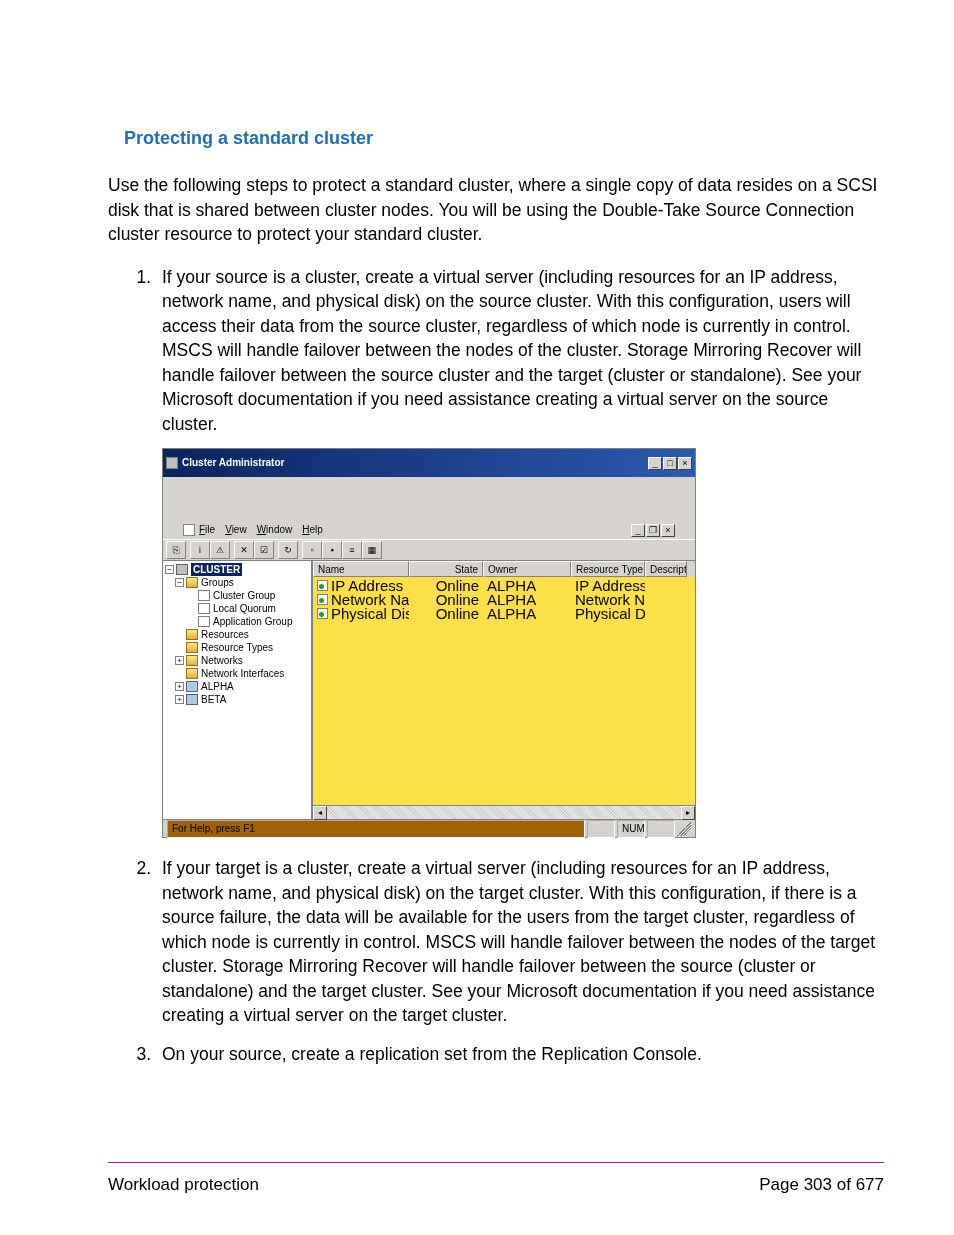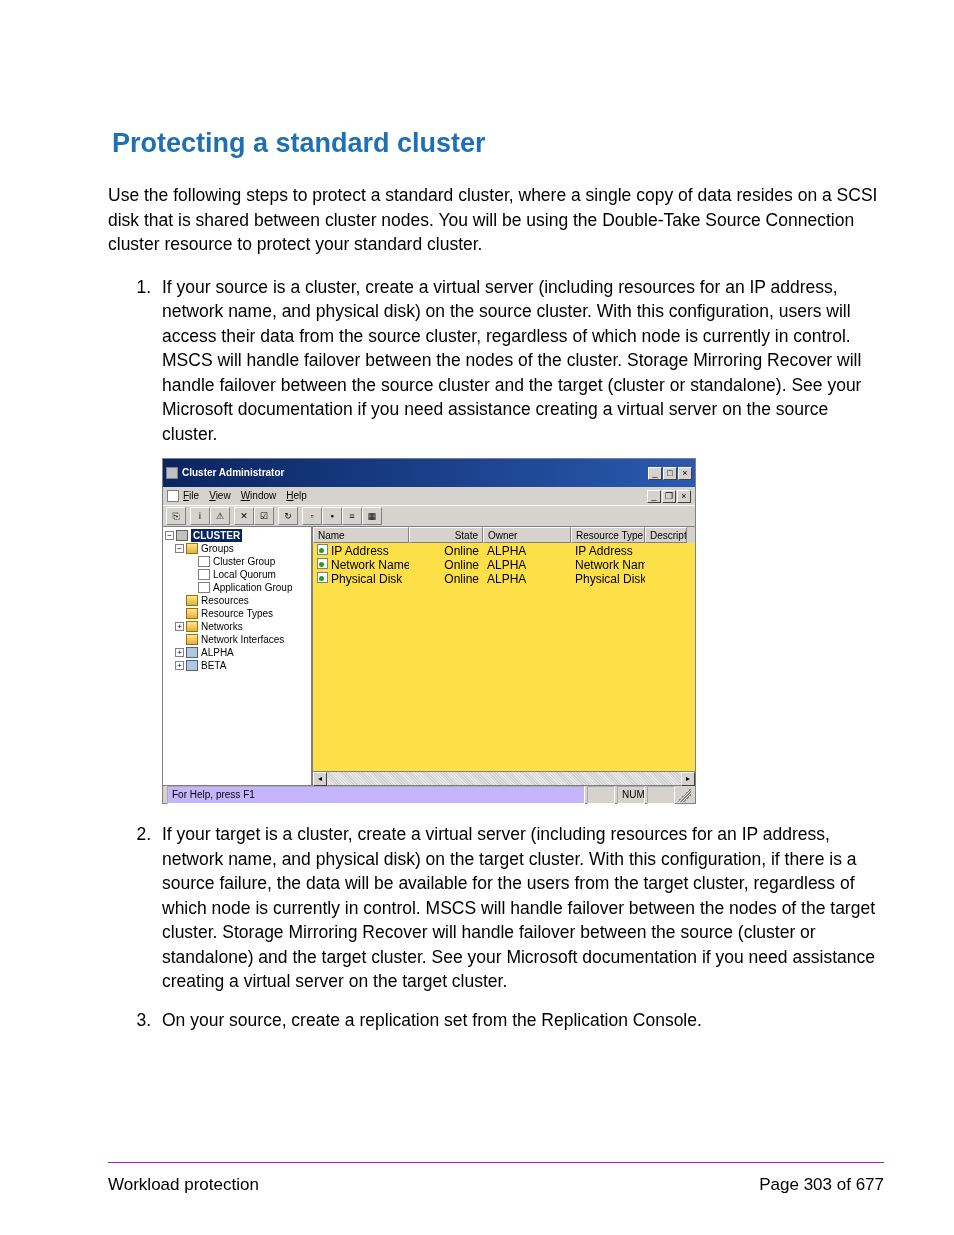--- a/index.html
+++ b/index.html
@@ -10,23 +10,23 @@
     font-family: Arial, Helvetica, sans-serif;
     background: #fff;
     color: #000;
     position: relative;
   }
   .page {
     padding: 128px 70px 0 108px;
   }
   h1.heading {
     color: #1e6fb5;
-    font-size: 27px;
+    font-size: 18px;
     font-weight: bold;
-    margin: 0 0 24px 4px;
+    margin: 0 0 24px 16px;
   }
   p.intro {
     font-size: 17.5px;
     margin: 0 0 18px 0;
     line-height: 1.4;
   }
   ol.steps {
     margin: 0;
     padding-left: 48px;
     font-size: 17.5px;
@@ -73,24 +73,25 @@
     font-size: 9px;
     line-height: 11px;
     text-align: center;
     color: #000;
     font-family: "Arial", sans-serif;
   }
 
   .ca-menubar {
     display: flex;
     align-items: center;
-    padding: 2px 4px;
+    padding: 2px 20px;
     font-size: 10px;
     height: 18px;
     background: #d6d3ce;
+    margin-top: 44px;
   }
   .ca-menubar .ca-docicon {
     width: 12px; height: 12px;
     display: inline-block;
     background: #fff;
     border: 1px solid #808080;
     margin-right: 4px;
   }
   .ca-menubar .menuitem { margin-right: 10px; }
   .ca-menubar .menuitem .ul { text-decoration: underline; }
@@ -179,21 +180,21 @@
     border-bottom: 1px solid #808080;
     padding: 1px 4px;
     overflow:hidden;
     white-space:nowrap;
   }
   .c-name { width: 96px; }
   .c-state { width: 74px; text-align: right; }
   .c-owner { width: 88px; }
   .c-type { width: 74px; }
   .c-desc { width: 42px; }
-  .ca-rows { font-size:12px; padding:1px 0; }
+  .ca-rows { font-size:15px; padding:1px 0; }
   .ca-row { display:flex; height:14px; align-items:center; }
   .ca-cell { padding: 0 4px; overflow:hidden; white-space:nowrap; }
   .cell-ico {
     width:11px; height:11px;
     display:inline-block;
     background:#fff;
     border:1px solid #808080;
     margin-right:3px;
     position:relative;
   }
@@ -225,21 +226,21 @@
 
   .ca-status {
     height: 18px;
     border-top:1px solid #808080;
     display:flex;
     align-items:center;
     font-size:10px;
     padding: 0 4px;
     background:#d6d3ce;
   }
-  .ca-status .sleft { flex:1; border:1px inset #fff; padding:1px 4px; background:#c4b5fd; }
+  .ca-status .sleft { flex:1; border:1px inset #fff; padding:1px 4px; background:#a16207; }
   .ca-status .sbox { width:28px; border:1px inset #fff; padding:1px 4px; text-align:center; margin-left:2px; }
   .ca-status .sgrip {
     width:14px; height:14px; margin-left:2px;
     background:
       linear-gradient(135deg, transparent 50%, #808080 50%, #808080 55%, #fff 55%, #fff 60%, #808080 60%, #808080 65%, #fff 65%, #fff 70%, #808080 70%, #808080 75%, transparent 75%);
   }
 
   .footer {
     position: absolute;
     left: 108px;

